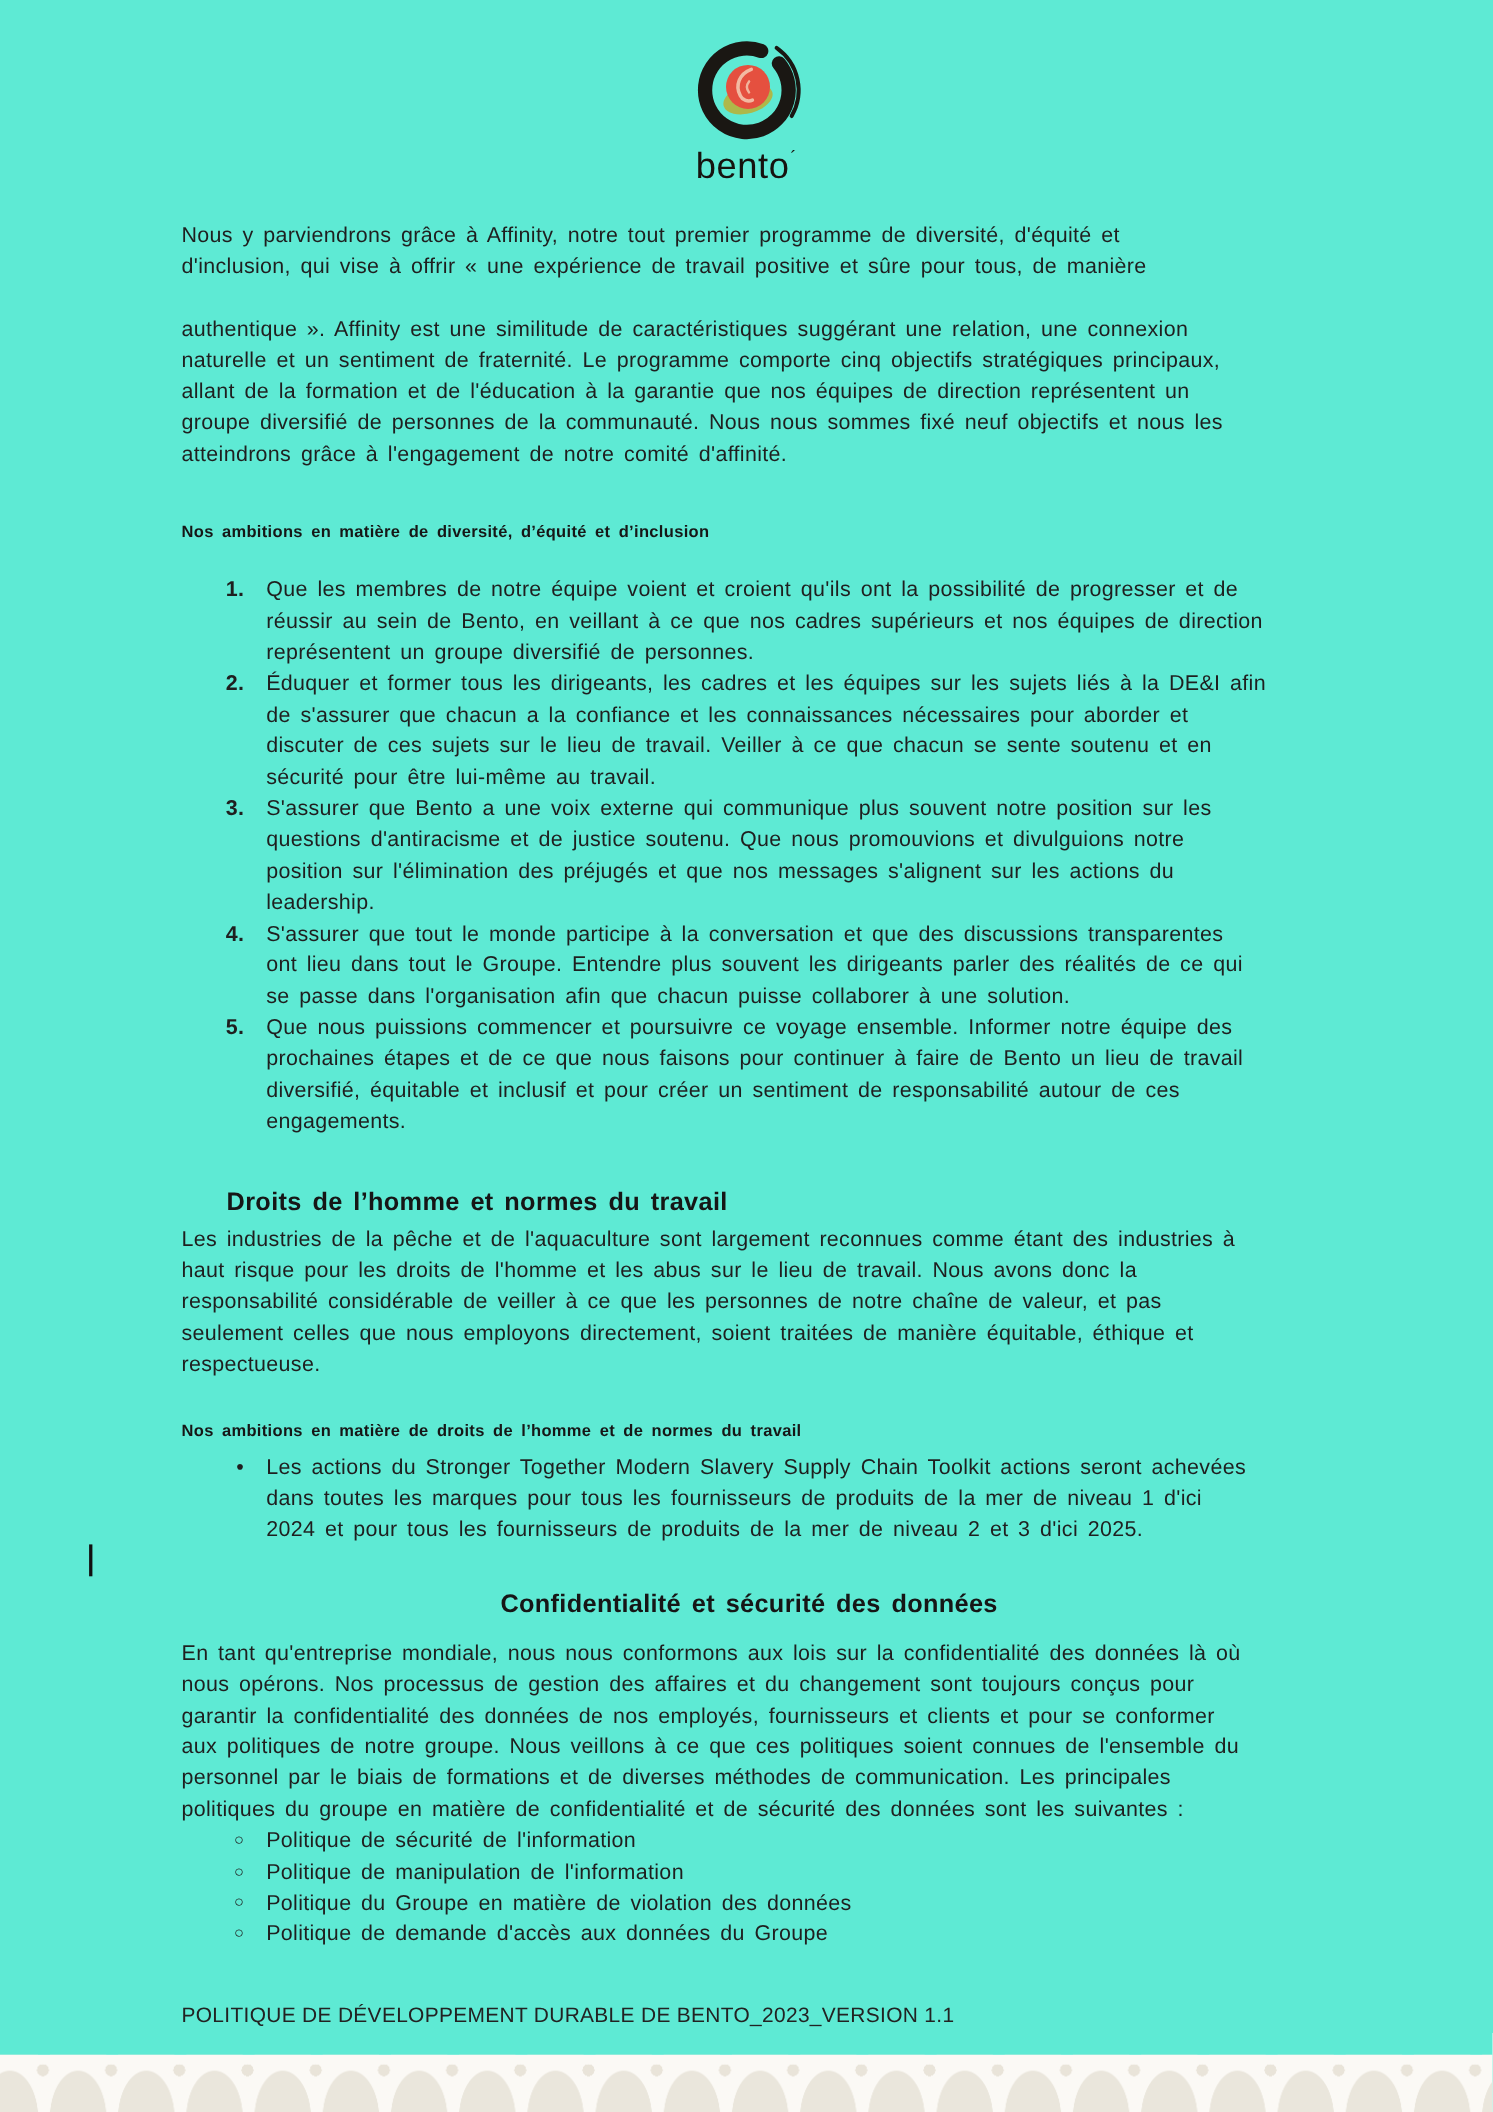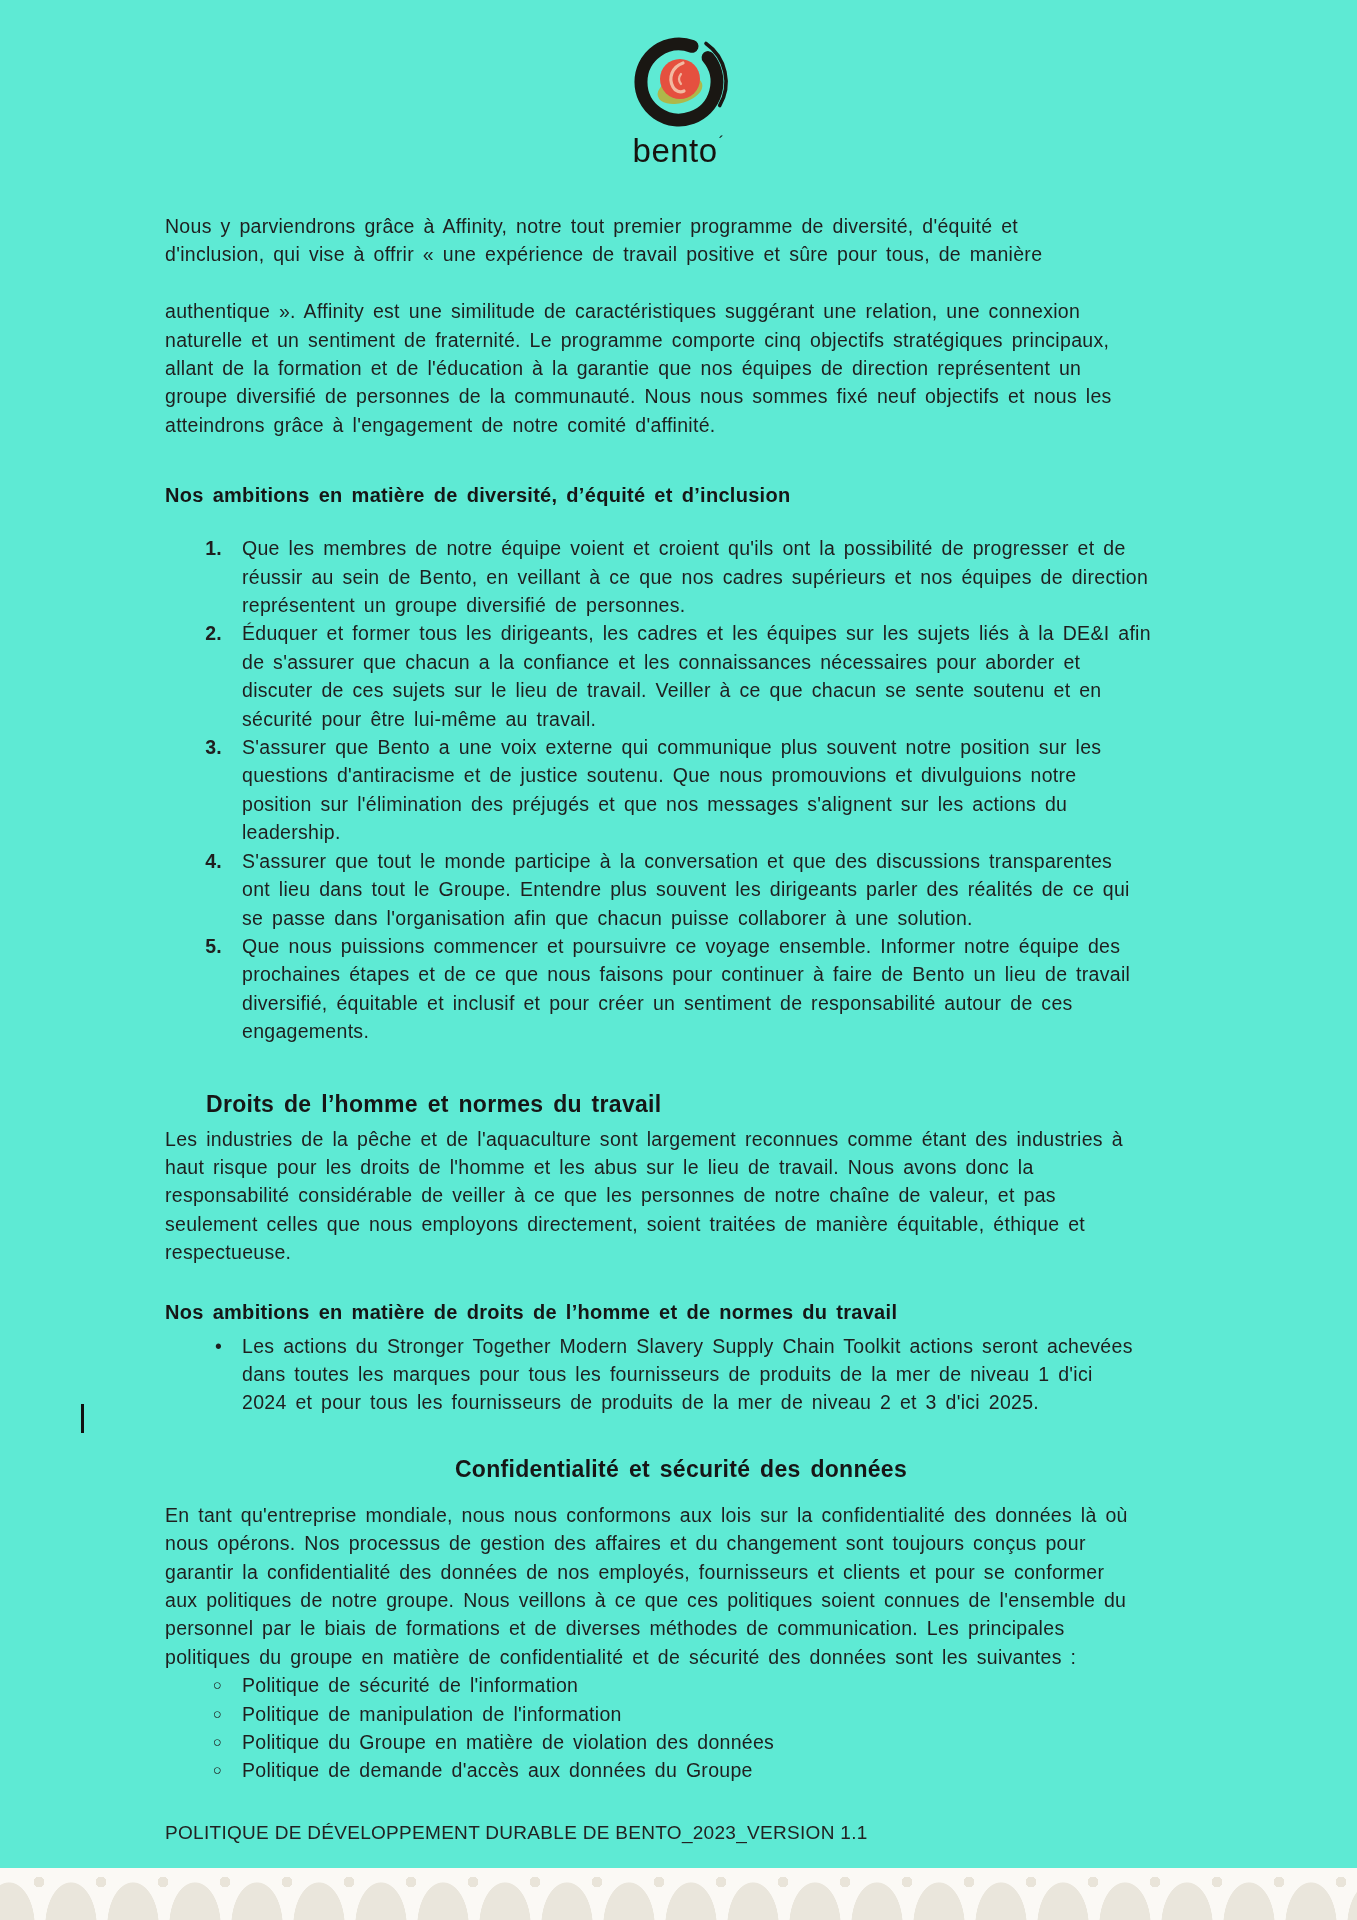--- a/index.html
+++ b/index.html
@@ -12,29 +12,29 @@
   
   .logo-wrap { position:absolute; top:30px; left:0; right:0; text-align:center; }
   .logo-wrap svg { display:block; margin:0 auto; }
   .wordmark {
     margin-top:-4px; font-size:33px; letter-spacing:0.5px; color:#16130f;
     font-family:"Liberation Sans", sans-serif;
   }
   .wordmark .tick { font-size:16px; vertical-align:14px; margin-left:1px; color:#16130f; }
   
   .content {
-    position:absolute; left:165px; top:212px; width:1032px;
+    position:absolute; left:165px; top:200px; width:1032px;
     font-size:19.5px; line-height:28.4px;
     letter-spacing:0.015em; word-spacing:0.16em;
   }
   .lines { white-space:pre-line; }
   p { margin:0; }
   .p-intro2   { margin-top:28.4px; }
   h2, h3 { margin:0; color:#161616; }
-  h3 { font-size:20px; line-height:29px; font-weight:700; }
+  h3 { font-size:15px; line-height:29px; font-weight:700; }
   h2 { font-size:23px; line-height:30px; font-weight:700; }
   .h-dei      { margin-top:42px; }
   .list       { margin:24px 0 0; padding:0; list-style:none; }
   .list li    { display:flex; }
   .list .marker { flex:none; width:57px; text-align:right; }
   .list .marker.num { font-weight:700; }
   .list .item-text { flex:1; margin-left:20px; }
   .h-droits   { margin-top:43px;margin-left:41px; }
   .p-droits   { margin-top:6px; }
   .h-droits2  { margin-top:31px; }

